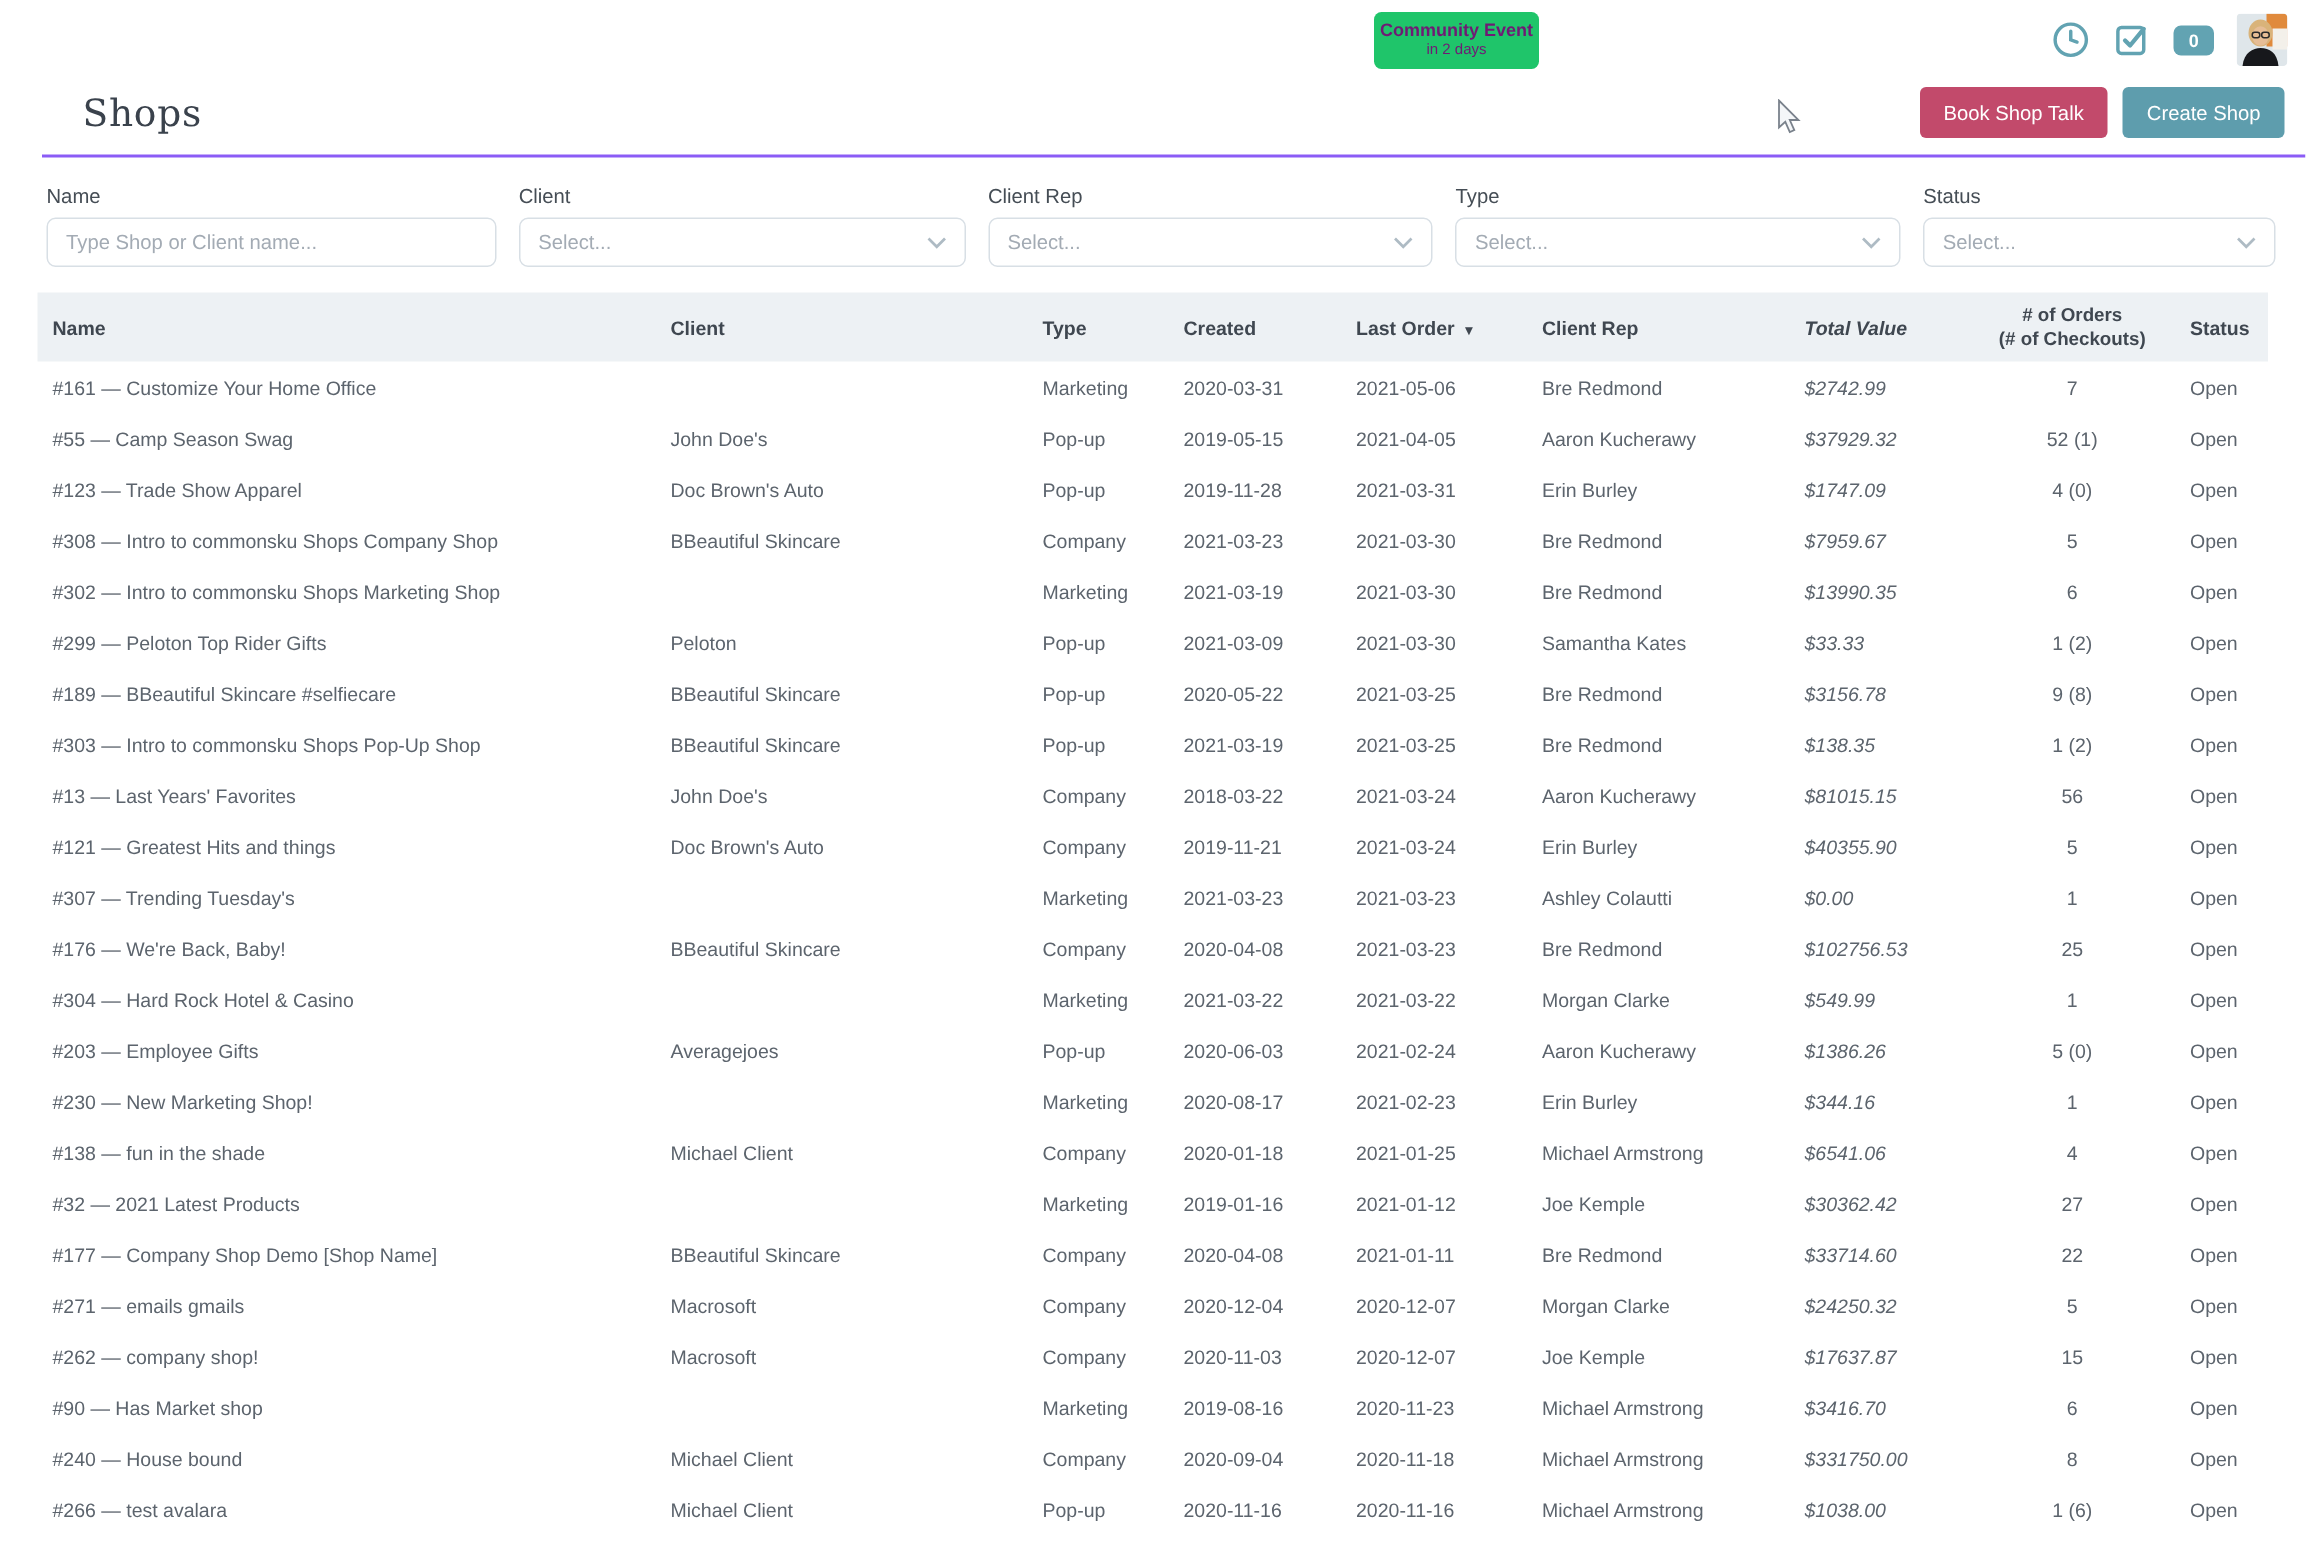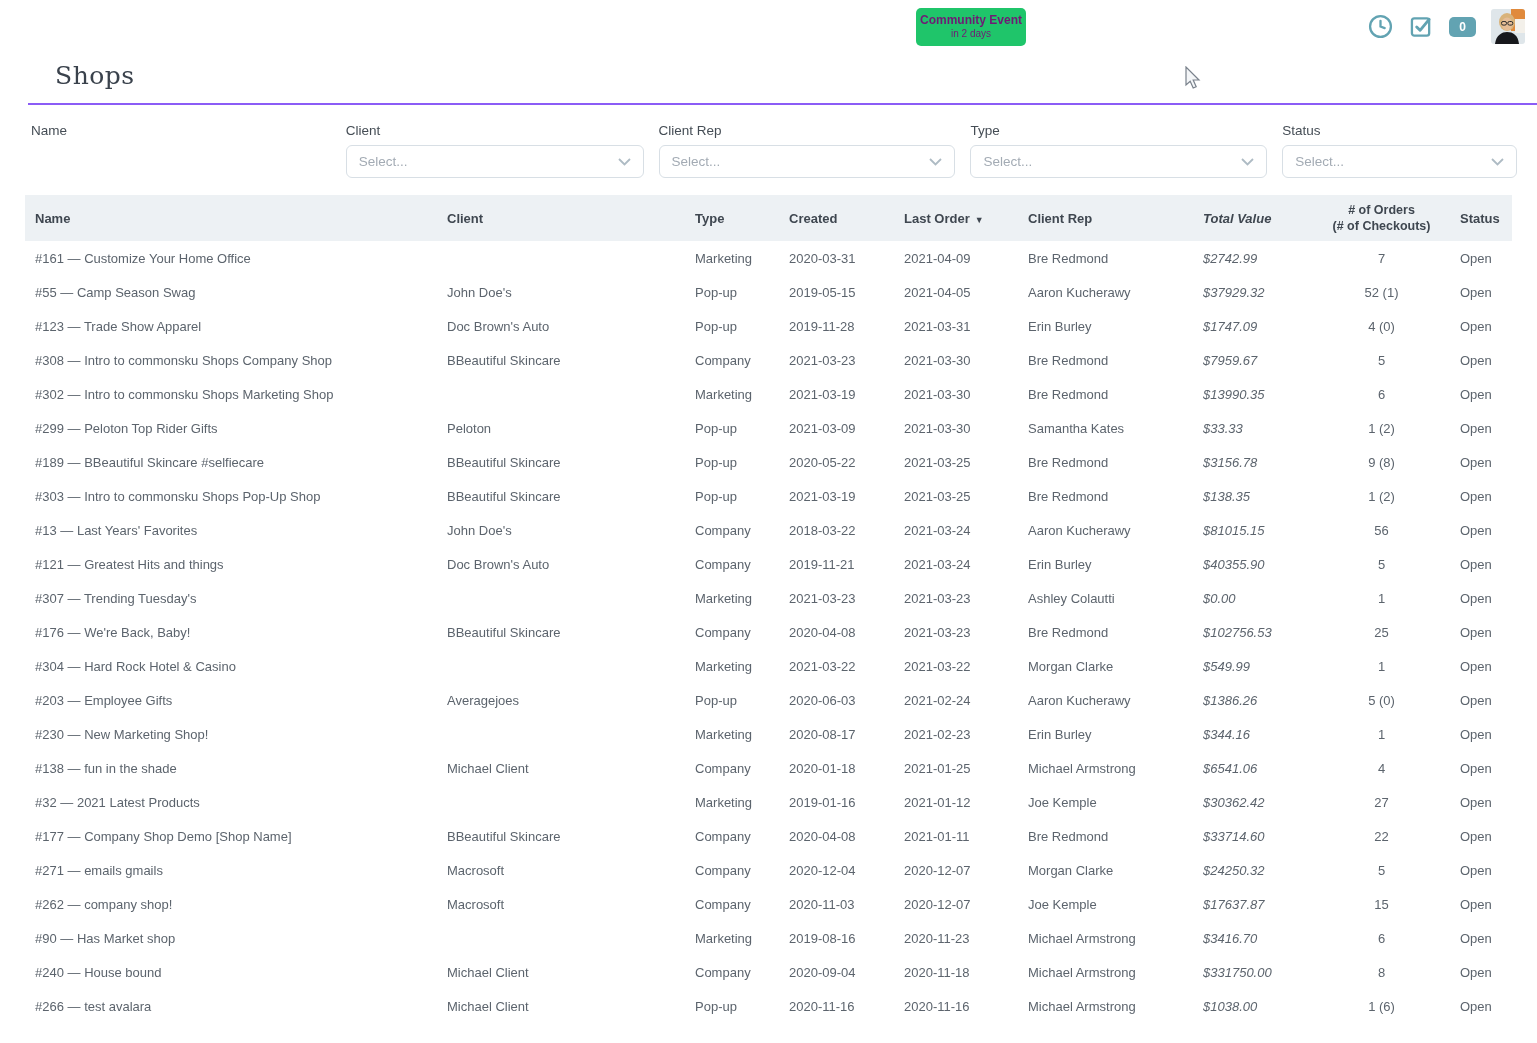--- a/index.html
+++ b/index.html
@@ -100,25 +100,32 @@
         <rect x="10.5" y="12.5" width="5" height="3.6" rx="1.6" fill="none" stroke="#2a2a2a" stroke-width="1"></rect>
         <rect x="16.8" y="12.5" width="5" height="3.6" rx="1.6" fill="none" stroke="#2a2a2a" stroke-width="1"></rect>
         <path d="M4 35 C5 26 11 23 16 23 C22 23 27 26 28 35 Z" fill="#17181c"></path>
       </svg>
     </div>
   </div>
 </div>
 
 <div class="page-header">
   <div class="page-title">Shops</div>
+  <div class="header-actions">
+    <button class="btn btn-pink">Book Shop Talk</button>
+    <button class="btn btn-teal">Create Shop</button>
+  </div>
 </div>
 
 <div class="filters">
   <div class="filter-group w1">
     <span class="filter-label">Name</span>
+    <div class="filter-input">
+      <input type="text" placeholder="Type Shop or Client name..." style="">
+    </div>
   </div>
   <div class="filter-group w2">
     <span class="filter-label">Client</span>
     <div class="filter-select">
       <span>Select...</span>
       <svg width="13" height="8" viewBox="0 0 13 8">
           <polyline points="1,1 6.5,6.5 12,1" fill="none" stroke="#aebbc4" stroke-width="1.8"></polyline>
         </svg>
     </div>
   </div>
@@ -167,21 +174,21 @@
       <div>(# of Checkouts)</div>
     </div>
     <div class="c-status">Status</div>
   </div>
   <div>
   <div class="t-row">
     <div>#161 — Customize Your Home Office</div>
     <div></div>
     <div>Marketing</div>
     <div>2020-03-31</div>
-    <div>2021-04-09</div>
+    <div>2021-05-06</div>
     <div>Bre Redmond</div>
     <div class="c-total">$2742.99</div>
     <div class="c-orders">7</div>
     <div class="c-status">Open</div>
   </div>
 
   <div class="t-row">
     <div>#55 — Camp Season Swag</div>
     <div>John Doe's</div>
     <div>Pop-up</div>

